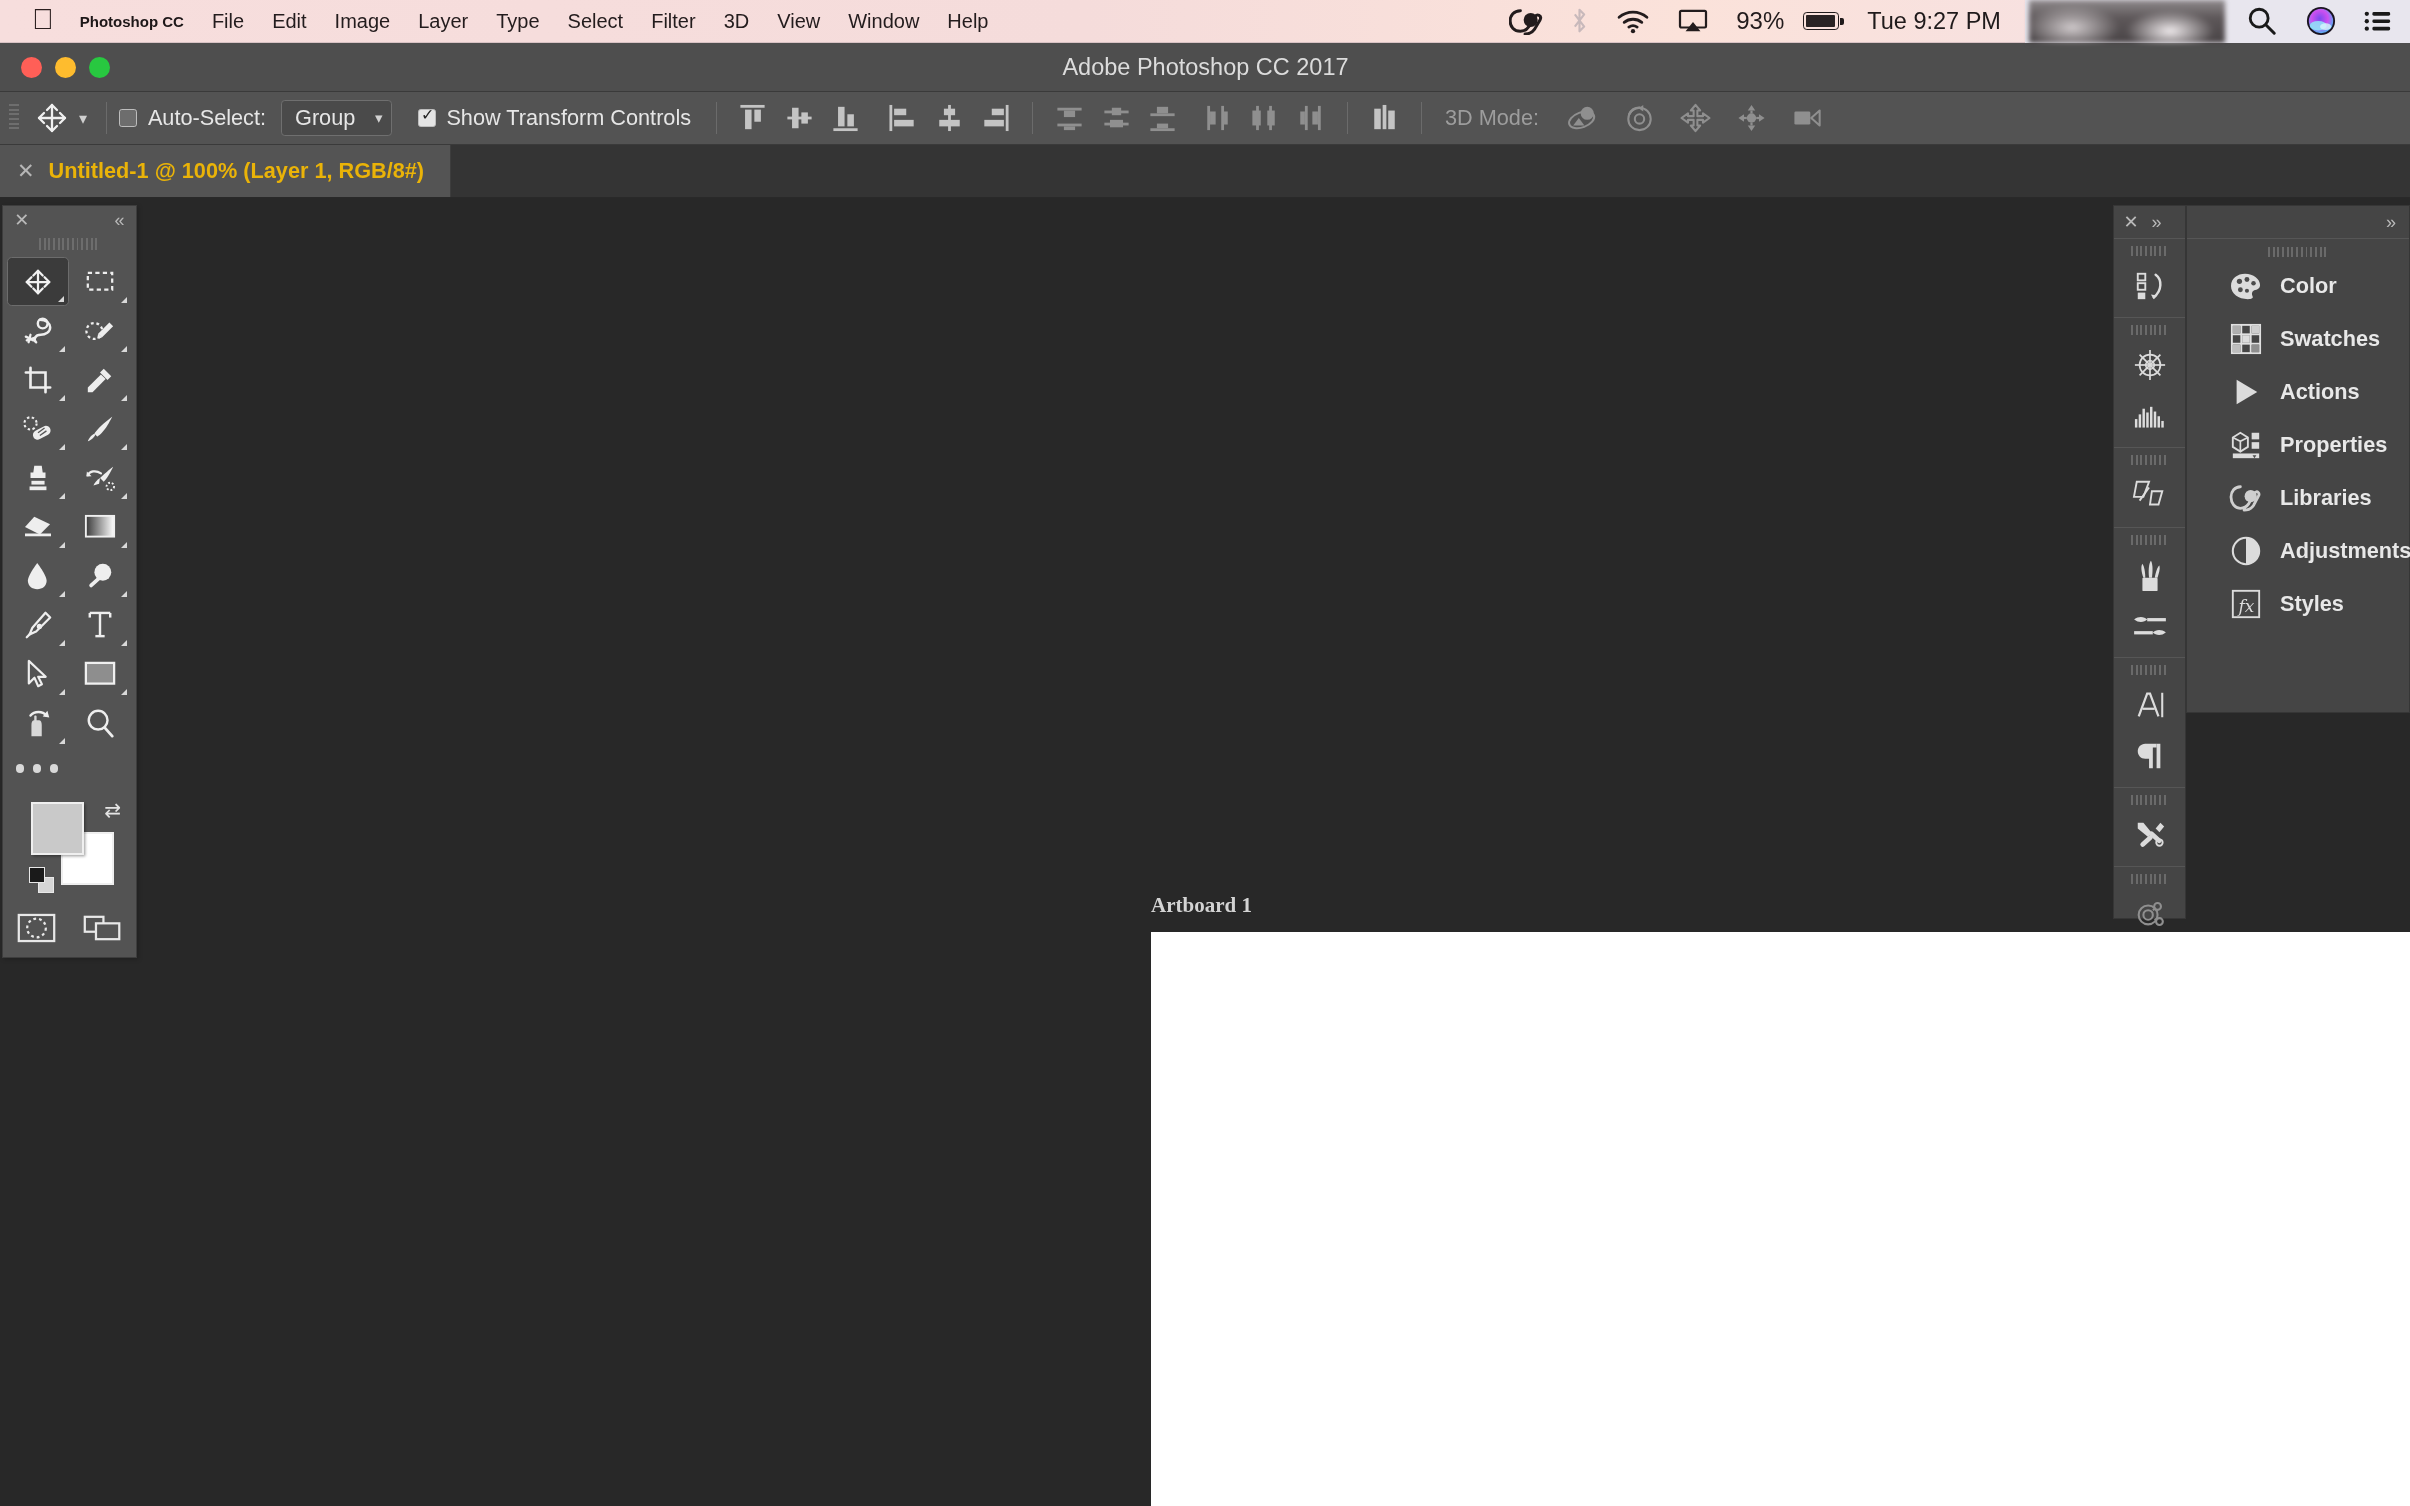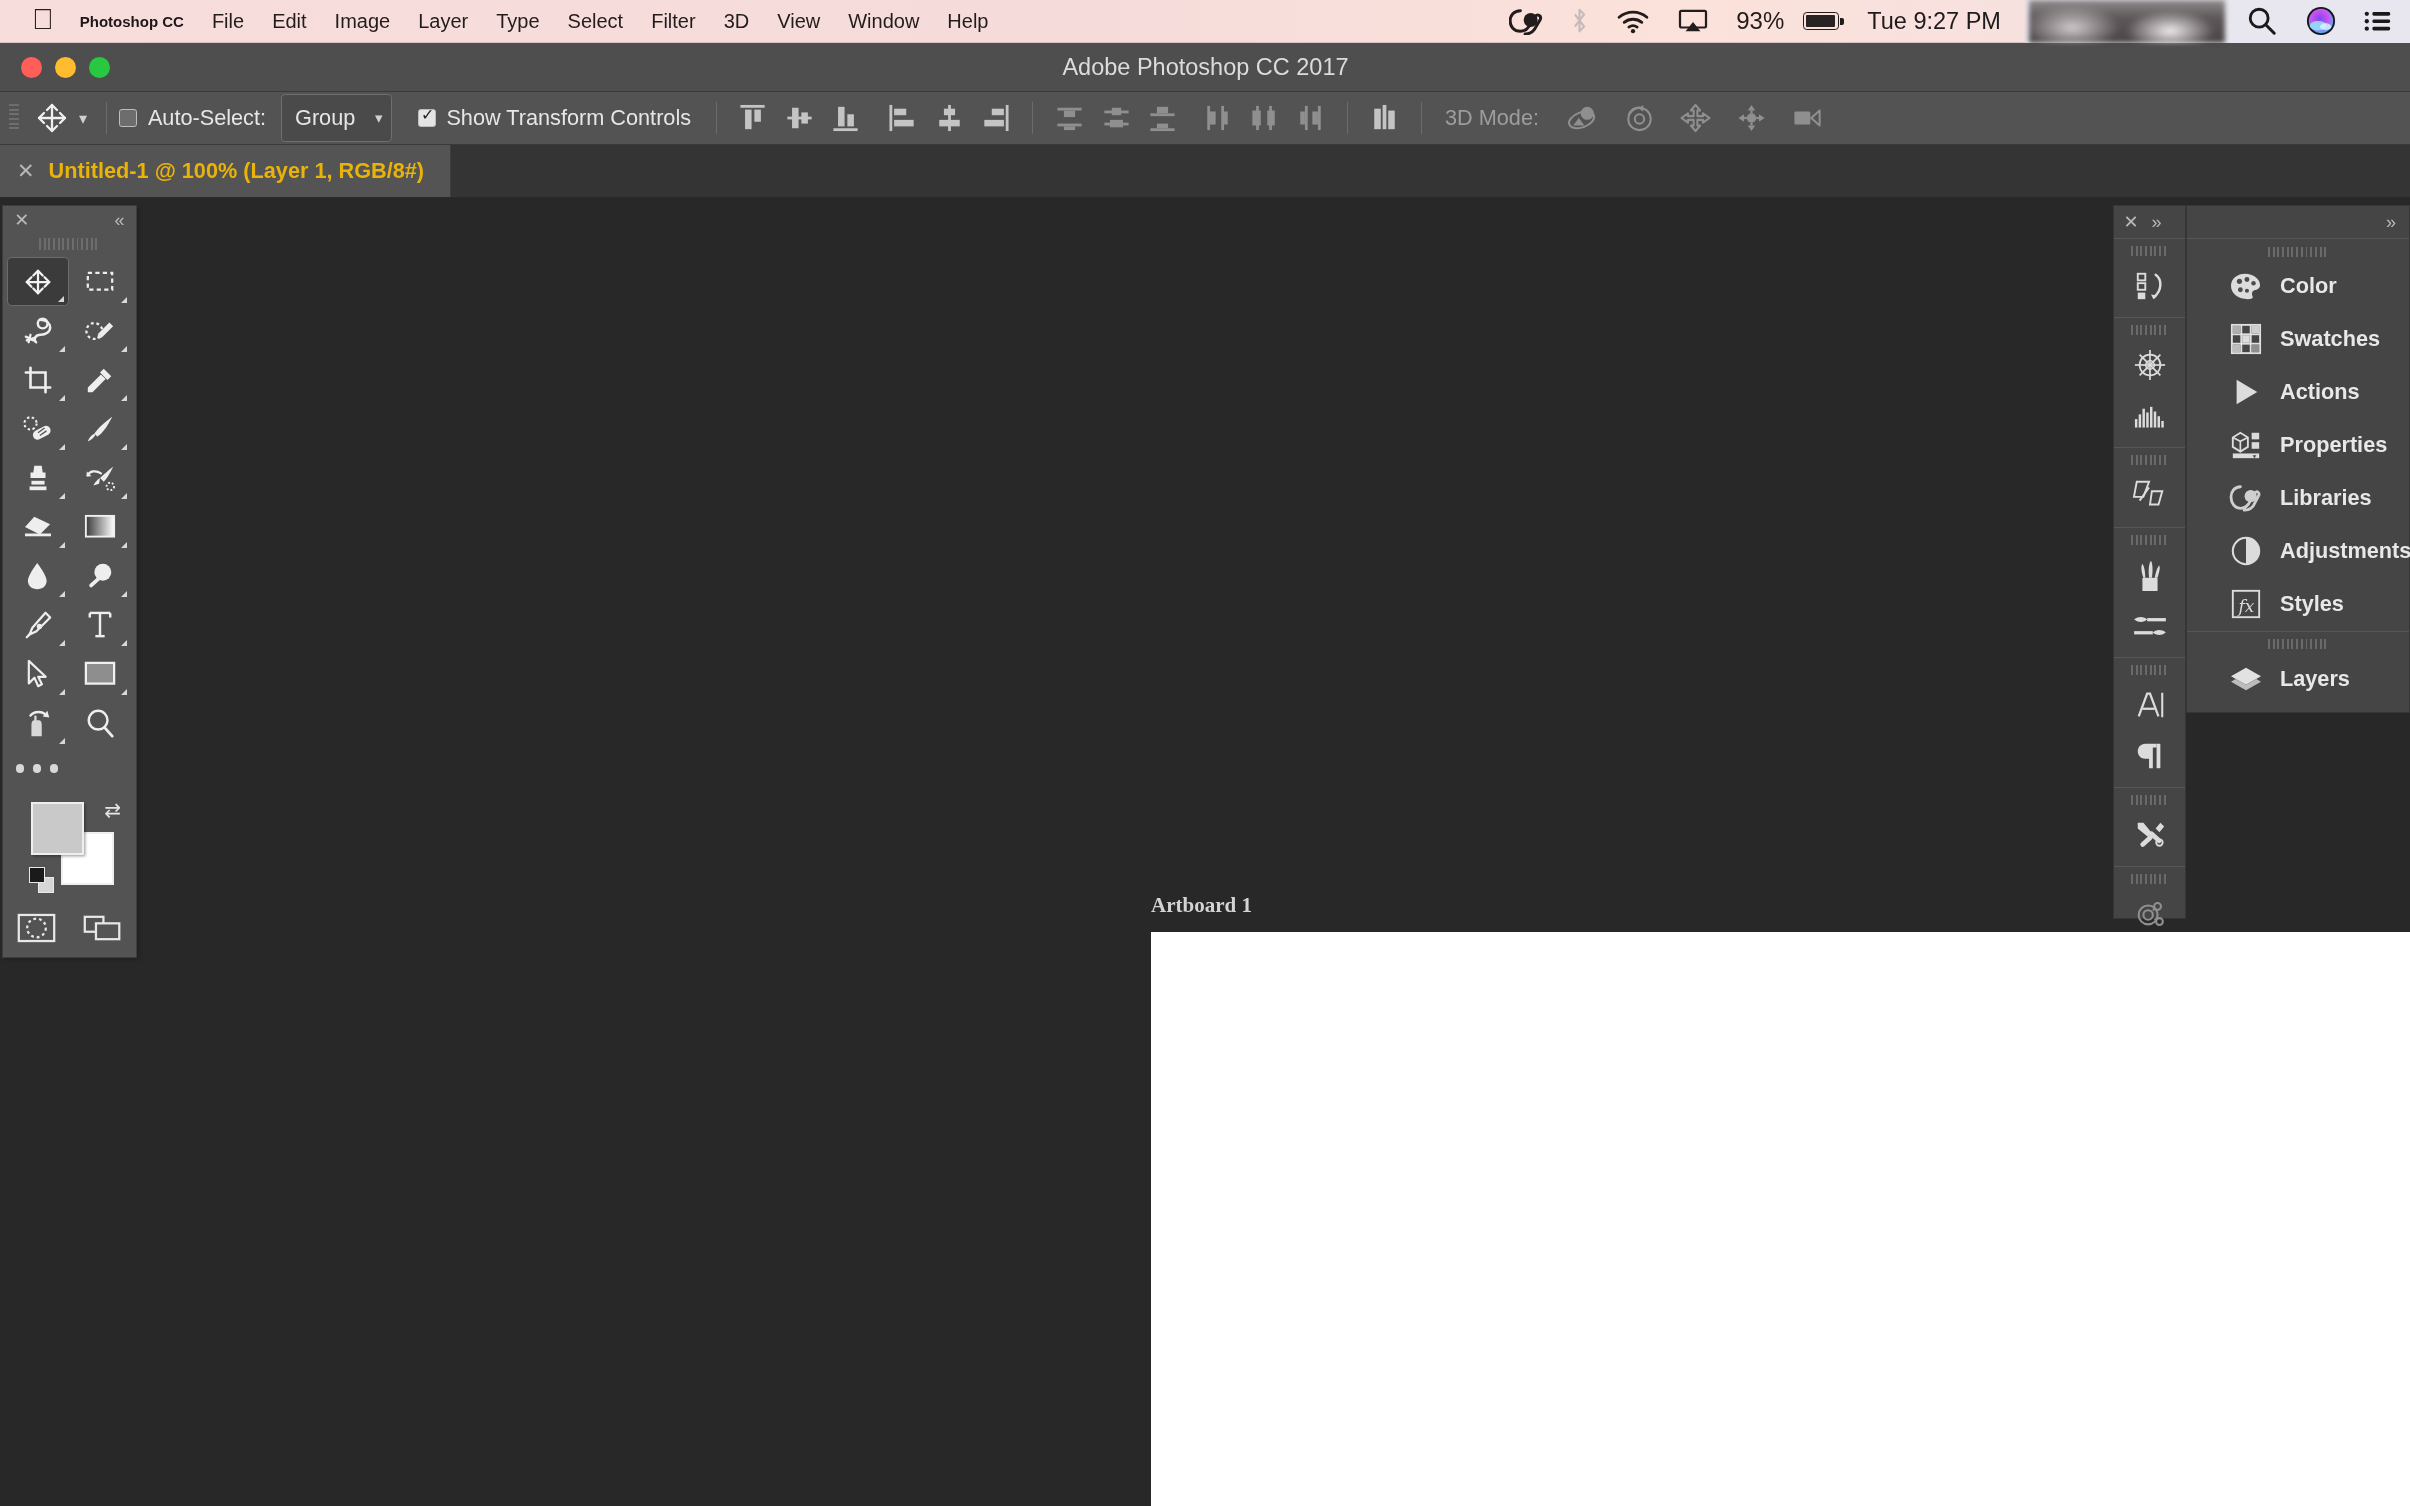--- a/index.html
+++ b/index.html
@@ -88,21 +88,21 @@
   .chev { color: #cfcfcf; font-size: 16px; margin-left: 11.3px; }
 
   .cb { width: 18px; height: 18px; border: 1.9px solid #bdbdbd; border-radius: 2.8px;
         background: #6d6d6d; display: inline-block; position: relative; flex:0 0 auto;}
   .cb.on { background: #e4e4e4; }
   .cb.on::after { content: "✓"; position: absolute; left: 1.9px; top: -4.7px; font-size: 16px; color: #232323; }
   .ob-label { color: #e6e6e6; font-size: 21.7px; margin-left: 10.4px; white-space: nowrap; }
   .ob-label.dim { color: #9d9d9d; }
 
   .select-box {
-    margin-left: 15px; height: 48px; min-width: 111px;
+    margin-left: 15px; height: 36px; min-width: 111px;
     background: #4a4a4a; border: 0.9px solid #6f6f6f; border-radius: 3.8px;
     display: flex; align-items: center; justify-content: space-between;
     padding: 0 8.5px 0 13px; color: #e6e6e6; font-size: 21.7px;
   }
   .select-box .ar { font-size: 15px; margin-left: 13px; color: #d2d2d2; }
 
   .align-ico { width: 41px; height: 38px; margin: 0 2.8px; position: relative; flex: 0 0 auto; }
   .align-ico svg { display:block; }
   .mode3d-ico { width: 43px; height: 38px; margin: 0 6.6px; flex: 0 0 auto; }
 
@@ -964,26 +964,14 @@
       <span class="dico">
         <svg width="32" height="32" viewBox="0 0 34 34">
           <rect x="3" y="3" width="28" height="28" fill="none" stroke="#dcdcdc" stroke-width="2"></rect>
           <text x="9" y="25" font-family="DejaVu Serif, serif" font-style="italic" font-size="18" fill="#dcdcdc">fx</text>
           </svg>
       </span>
       <span class="dlabel">Styles</span>
     </div>
   </div>
 
-  <div class="dgroup">
-    <div class="dgrip"></div>
-    <div class="drow">
-      <span class="dico">
-        <svg width="36" height="30" viewBox="0 0 38 32">
-          <path d="M19 4 L35 13 L19 22 L3 13 Z" fill="#e2e2e2"></path>
-          <path d="M3 19 L19 28 L35 19 L30 16 L19 22 L8 16 Z" fill="#bdbdbd"></path>
-          </svg>
-      </span>
-      <span class="dlabel">Layers</span>
-    </div>
-  </div>
 </div>
 
 
 </body></html>

